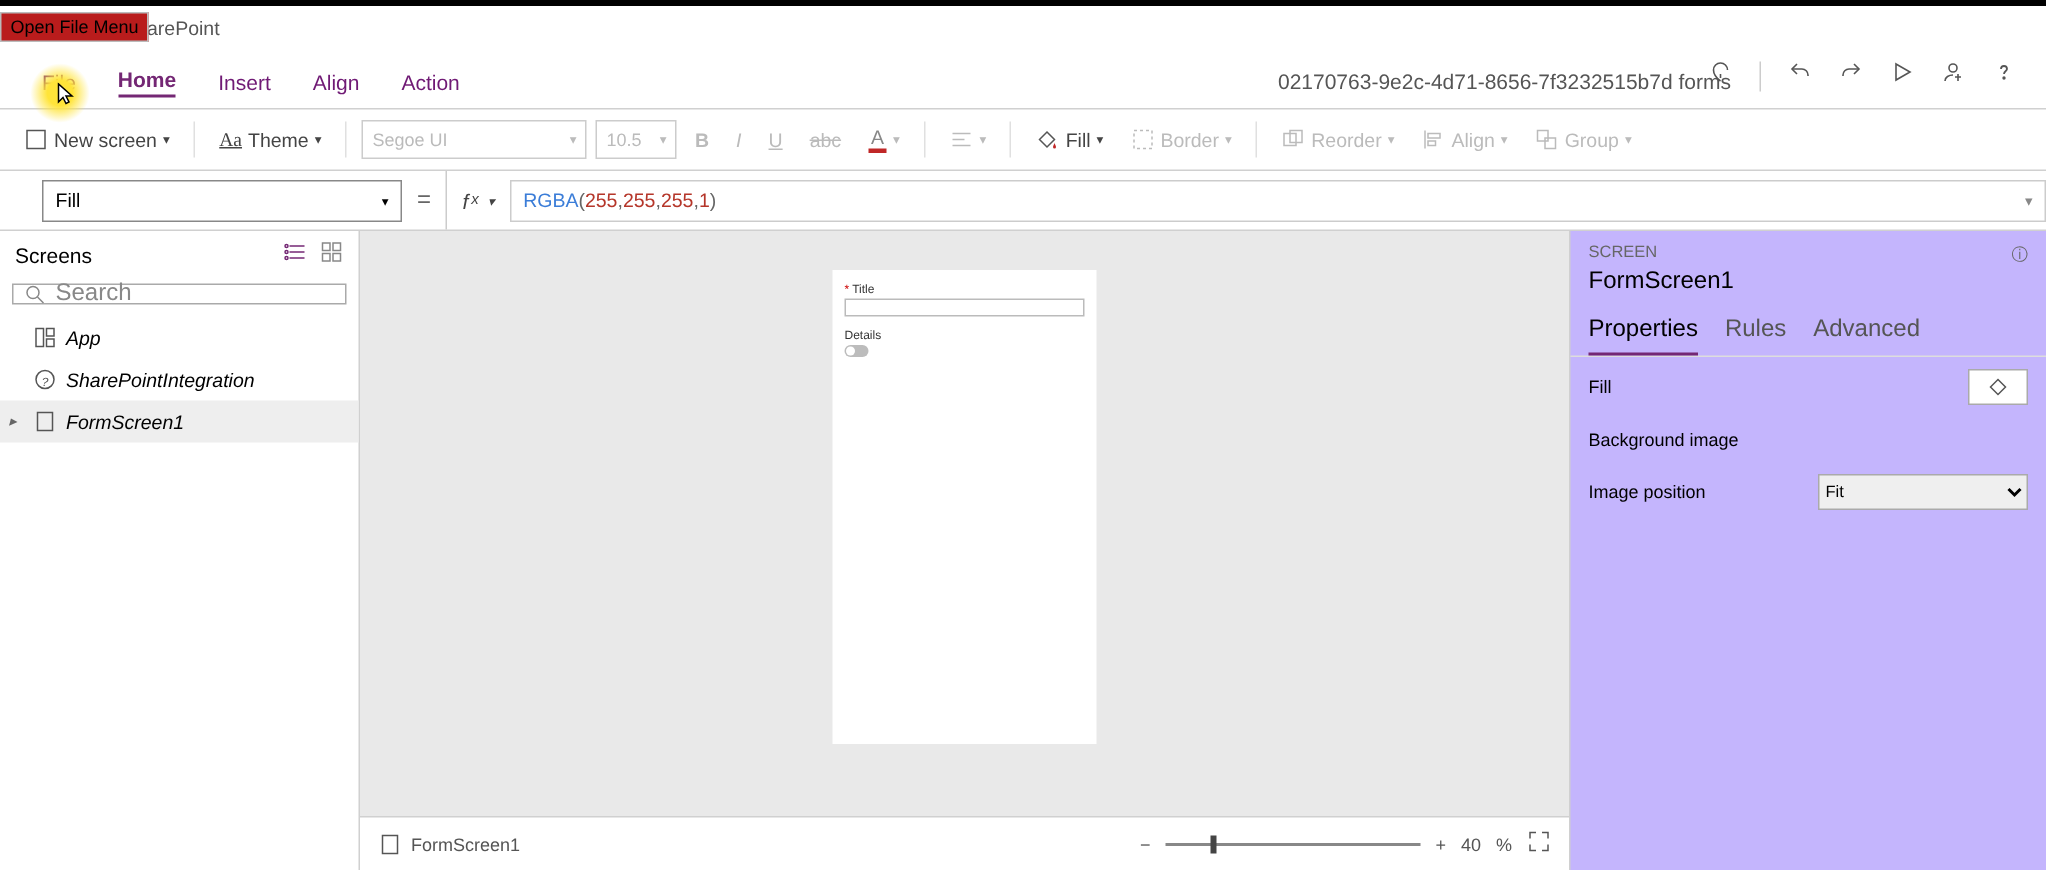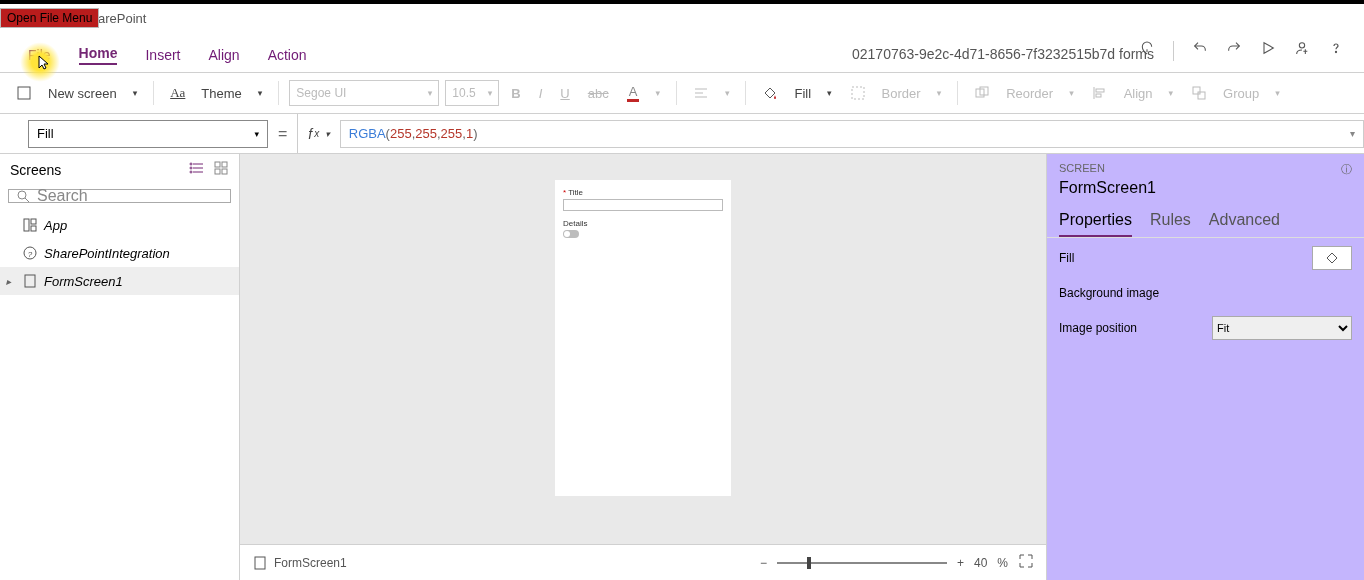--- a/index.html
+++ b/index.html
@@ -9,21 +9,21 @@
 .breadcrumb { position: absolute; top: 11px; left: 98px; font-size: 13px; color: #555; z-index: 10; }
 .highlight { position: absolute; top: 42px; left: 20px; width: 40px; height: 40px; background: radial-gradient(circle, #ffe43a 30%, rgba(255,228,58,0) 70%); border-radius: 50%; z-index: 5; }
 .cursor { position: absolute; top: 55px; left: 37px; font-size: 14px; color:#000; z-index: 30; pointer-events: none; }
 .menubar { position: absolute; top: 40px; left: 0; right: 0; height: 30px; display: flex; align-items: center; padding-left: 28px; gap: 28px; font-size: 14px; }
 .menubar .item { color: #701a75; cursor: pointer; }
 .menubar .item.active { font-weight: 600; color: #742774; border-bottom: 2px solid #742774; padding-bottom: 2px; }
 .docname { position: absolute; top: 46px; right: 210px; font-size: 14px; color: #555; }
 .topicons { position: absolute; top: 40px; right: 20px; display: flex; gap: 18px; align-items: center; color: #444; font-size: 18px; }
 .topicons .sep { width:1px; height:20px; background:#ccc; }
 .ribbon { position: absolute; top: 72px; left: 0; right: 0; height: 42px; border-top: 1px solid #d0d0d0; border-bottom: 1px solid #d0d0d0; display: flex; align-items: center; padding: 0 10px; gap: 6px; font-size: 13px; color: #444; }
-.ribbon .btn { display: flex; align-items: center; gap: 16px; padding: 4px 6px; cursor: pointer; }
+.ribbon .btn { display: flex; align-items: center; gap: 4px; padding: 4px 6px; cursor: pointer; }
 .ribbon .disabled { color: #bbb; }
 .ribbon select, .ribbon .combo { height: 26px; border: 1px solid #ccc; background: #fff; font-size: 12px; padding: 0 6px; }
 .ribbon .combo { width: 150px; display:flex; align-items:center; justify-content:space-between; }
 .ribbon .fsize { width: 54px; display:flex; align-items:center; justify-content:space-between; }
 .ribbon .sep { width:1px; height:24px; background:#e0e0e0; margin:0 4px;}
 .formulabar { position: absolute; top: 114px; left: 0; right: 0; height: 40px; display: flex; align-items: center; border-bottom: 1px solid #d0d0d0; }
 .propdd { width: 240px; height: 28px; margin-left: 28px; border: 1px solid #888; display:flex; align-items:center; justify-content:space-between; padding:0 8px; font-size:13px; }
 .eq { margin: 0 10px; font-size: 16px; color:#666; }
 .fx { font-style: italic; color:#444; font-size:14px; display:flex; align-items:center; gap:2px; border-left:1px solid #ccc; padding:0 10px; height:100%; }
 .formula-input { flex:1; height:28px; border:1px solid #ccc; padding:0 8px; font-family: Consolas, monospace; font-size:13px; display:flex; align-items:center; position:relative; }

